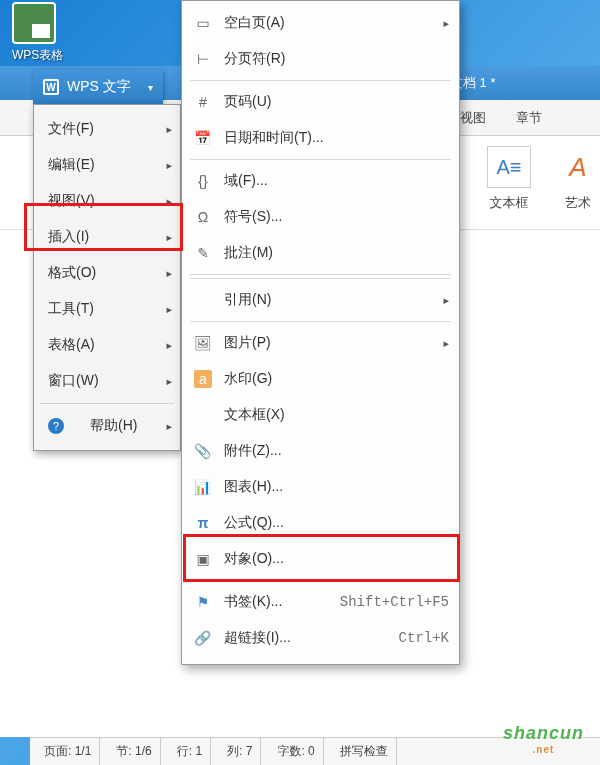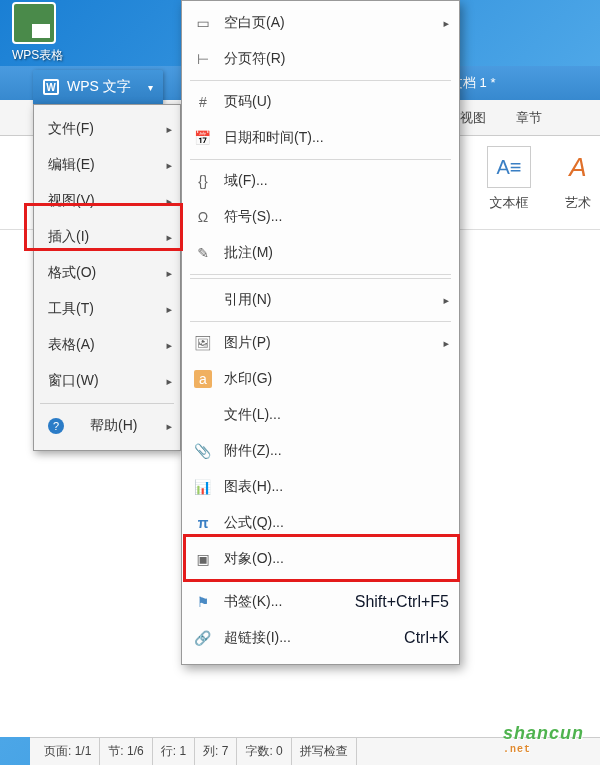--- a/index.html
+++ b/index.html
@@ -31,31 +31,31 @@
 .menu1 { position: absolute; top: 104px; left: 33px; width: 148px; background: #f4f4f4; border: 1px solid #999; box-shadow: 2px 3px 8px rgba(0,0,0,0.35); padding: 6px 0; }
 .menu1 .item { height: 36px; display: flex; align-items: center; padding: 0 8px 0 14px; font-size: 14px; color: #333; gap: 26px; position: relative; }
 .menu1 .item .arrow { margin-left: auto; font-size: 11px; color: #555; }
 .menu1 .sep { height: 1px; background: #d0d0d0; margin: 4px 6px; }
 .menu1 .help-ic { width: 16px; height: 16px; background: #2b7cc7; border-radius: 50%; color: #fff; font-size: 11px; display: flex; align-items: center; justify-content: center; }
 
 .menu2 { position: absolute; top: 0; left: 181px; width: 279px; background: #fdfdfd; border: 1px solid #999; box-shadow: 3px 4px 10px rgba(0,0,0,0.35); padding: 4px 0 8px; }
 .menu2 .item { height: 36px; display: flex; align-items: center; padding: 0 10px 0 12px; font-size: 14px; color: #333; gap: 12px; }
 .menu2 .item .mico { width: 18px; height: 18px; display: flex; align-items: center; justify-content: center; font-size: 14px; color: #666; flex-shrink: 0; }
 .menu2 .item .arrow { margin-left: auto; font-size: 11px; color: #555; }
-.menu2 .item .shortcut { margin-left: auto; font-size: 16px; color: #0f172a; }
+.menu2 .item .shortcut { margin-left: auto; font-size: 14px; color: #737373; font-family: Liberation Mono, monospace; }
 .menu2 .sep { height: 1px; background: #d8d8d8; margin: 3px 8px; }
 
 .red-box1 { position: absolute; top: 203px; left: 24px; width: 159px; height: 48px; border: 3px solid #e41b1b; pointer-events: none; }
 .red-box2 { position: absolute; top: 534px; left: 183px; width: 277px; height: 48px; border: 3px solid #e41b1b; pointer-events: none; }
 
-.status-bar { position: absolute; bottom: 0; left: 30px; right: 0; height: 28px; background: #f6f6f6; border-top: 1px solid #ccc; display: flex; align-items: center; font-size: 12px; color: #444; padding: 0 6px; }
+.status-bar { position: absolute; bottom: 0; left: 30px; right: 0; height: 28px; background: #f6f6f6; border-top: 1px solid #ccc; display: flex; align-items: center; font-size: 12px; color: #444; padding: 0 6px; gap: 8px; }
 .status-bar .seg { border-right: 1px solid #ccc; padding: 0 8px; height: 100%; display: flex; align-items: center; }
 
 .watermark { position: absolute; bottom: 10px; right: 16px; font-size: 18px; font-style: italic; color: #4fb34f; text-shadow: 1px 1px 0 #fff; font-weight: bold; letter-spacing: 1px; }
-.watermark .net { font-size: 10px; color: #e08a2f; display: block; text-align: left; font-style: normal; font-family: Liberation Mono, monospace; }
+.watermark .net { font-size: 10px; color: #e08a2f; display: block; text-align: center; font-style: normal; }
 </style>
 </head>
 <body>
 
 <div class="desktop-icon">
   <div class="icon-box"></div>
   <div class="label">WPS表格</div>
 </div>
 
 <div class="side-icons">
@@ -191,21 +191,21 @@
       <span class="mico">🖼</span>
       <span>图片(P)</span>
       <span class="arrow">▸</span>
     </div>
   <div class="item">
       <span class="mico" style="background:#f0b060;color:#fff;border-radius:2px">a</span>
       <span>水印(G)</span>
     </div>
   <div class="item">
       <span class="mico"></span>
-      <span>文件(L)...</span>
+      <span>文本框(X)</span>
     </div>
   <div class="item">
       <span class="mico">📎</span>
       <span>附件(Z)...</span>
     </div>
   <div class="item">
       <span class="mico">📊</span>
       <span>图表(H)...</span>
     </div>
   <div class="item">

